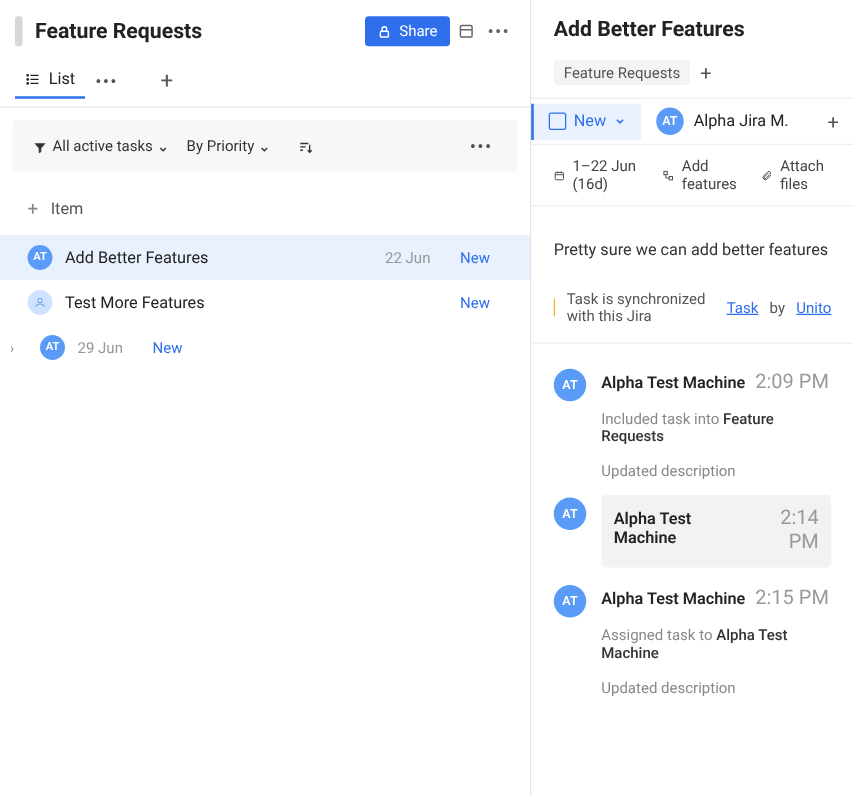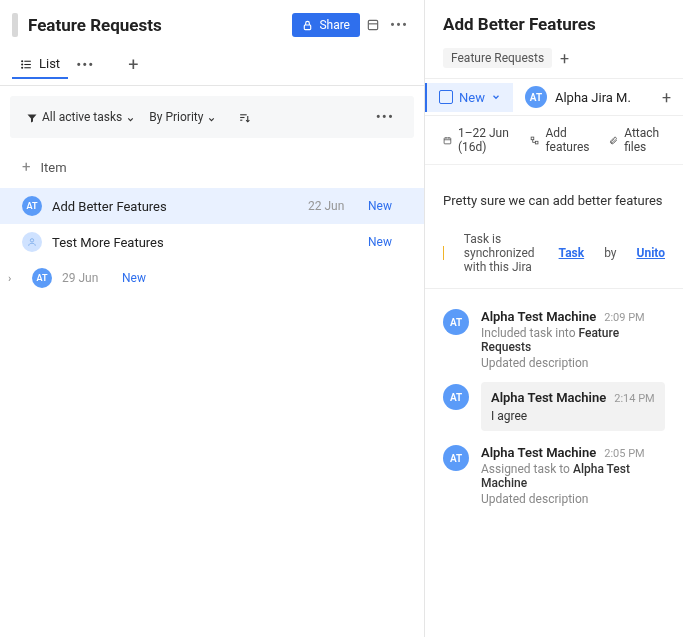--- a/index.html
+++ b/index.html
@@ -9,21 +9,21 @@
 
 
 .lp-header { display: flex; align-items: center; padding: 12px 12px 8px; }
 .lp-fold { width: 6px; height: 24px; background: #d8d8d8; border-radius: 2px; margin-right: 10px; }
 .lp-title { font-size: 17px; font-weight: 700; color: #222; flex: 1; }
 .share-btn { display: flex; align-items: center; gap: 6px; background: #2f6fed; color: #fff; border-radius: 3px; padding: 5px 10px; font-size: 12px; cursor: pointer; }
 .icon-btn { width: 26px; height: 26px; display: flex; align-items: center; justify-content: center; cursor: pointer; color: #666; border-radius: 3px; }
 
 
 .lp-viewrow { display: flex; align-items: center; padding: 4px 12px 6px; border-bottom: 1px solid #e5e5e5; }
-.view-tab { display: flex; align-items: flex-end; gap: 6px; padding: 6px 8px; font-size: 13px; color: #222; border-bottom: 2px solid #2f6fed; cursor: pointer; }
+.view-tab { display: flex; align-items: center; gap: 6px; padding: 6px 8px; font-size: 13px; color: #222; border-bottom: 2px solid #2f6fed; cursor: pointer; }
 .more-dots { padding: 4px 8px; color: #555; cursor: pointer; font-size: 15px; letter-spacing: 1px; }
 .plus-tab { margin-left: 20px; color: #555; font-size: 18px; cursor: pointer; padding: 2px 6px; }
 
 
 .filter-bar { display: flex; align-items: center; gap: 6px; padding: 8px 12px; background: #f6f7f8; margin: 10px; border-radius: 3px; }
 .filter-chip { display: flex; align-items: flex-end; gap: 4px; font-size: 12px; color: #333; cursor: pointer; padding: 3px 4px; }
 .filter-chip svg, .filter-bar svg { flex-shrink: 0; }
 .filter-spacer { flex: 1; }
 
 
@@ -54,32 +54,32 @@
 .status-tab .chev { color: #2f6fed; font-size: 11px; }
 .assignee-tab { display: flex; align-items: center; gap: 8px; padding: 7px 12px; cursor: pointer; flex: 1; }
 .assignee-tab .avatar { width: 22px; height: 22px; border-radius: 50%; background: #5b9bf8; color: #fff; display: flex; align-items: center; justify-content: center; font-size: 10px; font-weight: 600; }
 .assignee-tab .name { font-size: 13px; color: #222; }
 .assignee-plus { padding: 6px 12px; color: #555; font-size: 16px; cursor: pointer; }
 
 .rp-meta { display: flex; align-items: center; gap: 16px; padding: 10px 18px; border-bottom: 1px solid #f0f0f0; font-size: 12px; color: #444; }
 .meta-item { display: flex; align-items: center; gap: 6px; cursor: pointer; }
 
 .rp-desc { padding: 28px 18px 14px; font-size: 13px; color: #333; }
-.rp-sync { padding: 10px 18px 14px; font-size: 12px; color: #555; display: flex; gap: 20px; align-items: center; border-bottom: 1px solid #eee; }
-.rp-sync a { color: #2f6fed; text-decoration: underline; cursor: pointer; font-weight: bold; }
+.rp-sync { padding: 10px 18px 14px; font-size: 12px; color: #555; display: flex; gap: 9px; align-items: center; border-bottom: 1px solid #eee; }
+.rp-sync a { color: #2f6fed; text-decoration: underline; cursor: pointer; }
 .sync-bar { width: 2px; height: 14px; background: #f0b429; }
 
 .activity { padding: 20px 18px; display: flex; flex-direction: column; gap: 14px; }
 .act-item { display: flex; gap: 12px; }
 .act-item .avatar { width: 26px; height: 26px; border-radius: 50%; background: #5b9bf8; color: #fff; display: flex; align-items: center; justify-content: center; font-size: 10px; font-weight: 600; flex-shrink: 0; }
 .act-body { flex: 1; font-size: 12px; }
 .act-head { display: flex; gap: 8px; align-items: baseline; }
 .act-author { font-weight: 600; color: #222; font-size: 13px; }
-.act-time { color: #999; font-size: 11px; text-align: right; }
-.act-line { color: #888; margin-top: 2px; }
+.act-time { color: #999; font-size: 16px; text-align: right; }
+.act-line { color: #888; margin-top: 14px; }
 .act-line b { color: #333; font-weight: 500; }
 .comment-bubble { background: #f2f2f2; border-radius: 4px; padding: 8px 10px; margin-top: -2px; }
 .comment-bubble .act-head { margin-bottom: 4px; }
 .comment-bubble .txt { color: #333; }
 
 svg { display: block; }
 </style>
 </head>
 <body>
 
@@ -255,29 +255,28 @@
         </div>
       </div>
       <div class="act-item">
         <div class="avatar">AT</div>
         <div class="act-body">
           <div class="comment-bubble">
             <div class="act-head">
               <span class="act-author">Alpha Test Machine</span>
               <span class="act-time">2:14 PM</span>
             </div>
-            <div class="txt">I agree</div>
           </div>
         </div>
       </div>
       <div class="act-item">
         <div class="avatar">AT</div>
         <div class="act-body">
           <div class="act-head">
             <span class="act-author">Alpha Test Machine</span>
-            <span class="act-time">2:05 PM</span>
+            <span class="act-time">2:15 PM</span>
           </div>
           <div class="act-line">Assigned task to <b>Alpha Test Machine</b></div>
           <div class="act-line">Updated description</div>
         </div>
       </div>
     </div>
 </div>
 
 </body></html>

